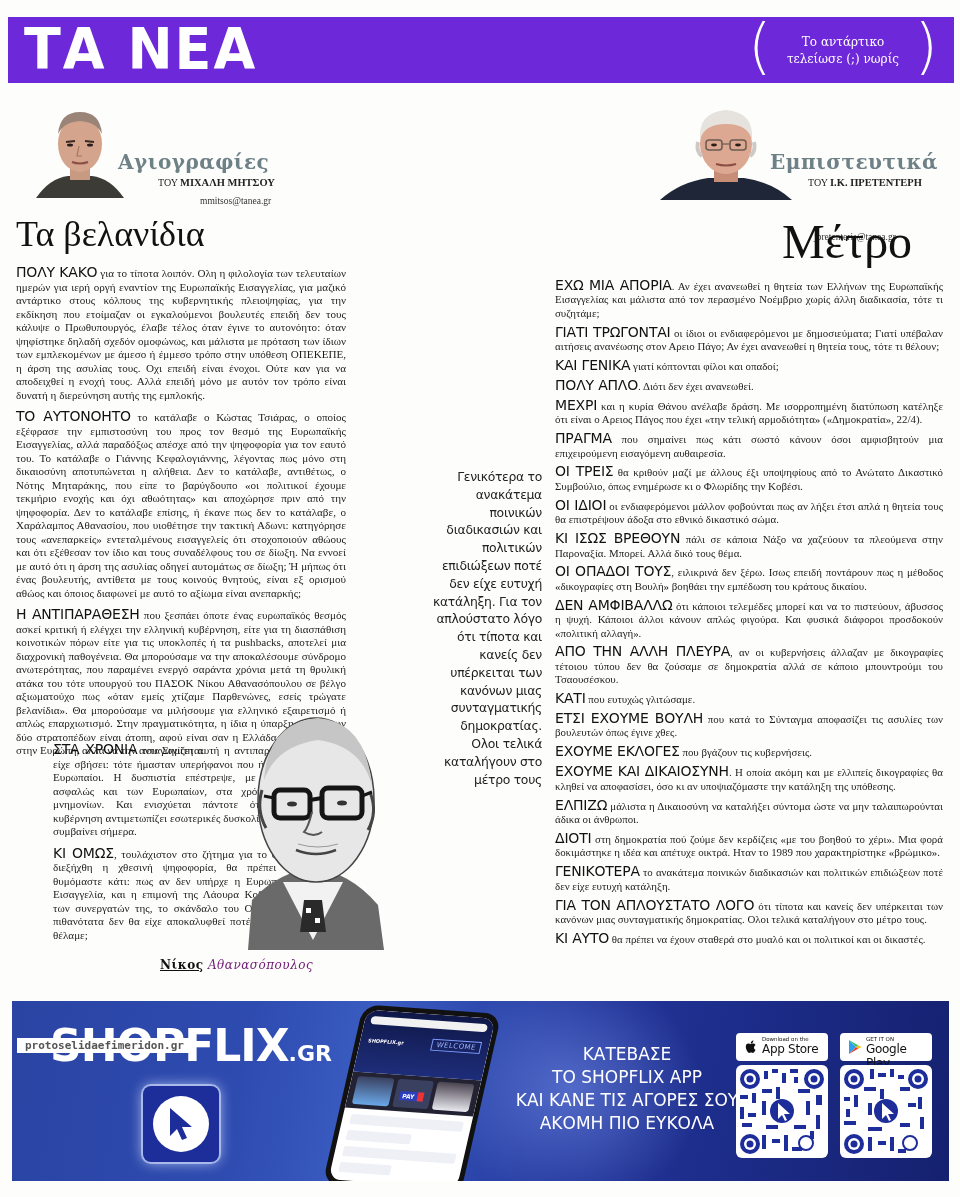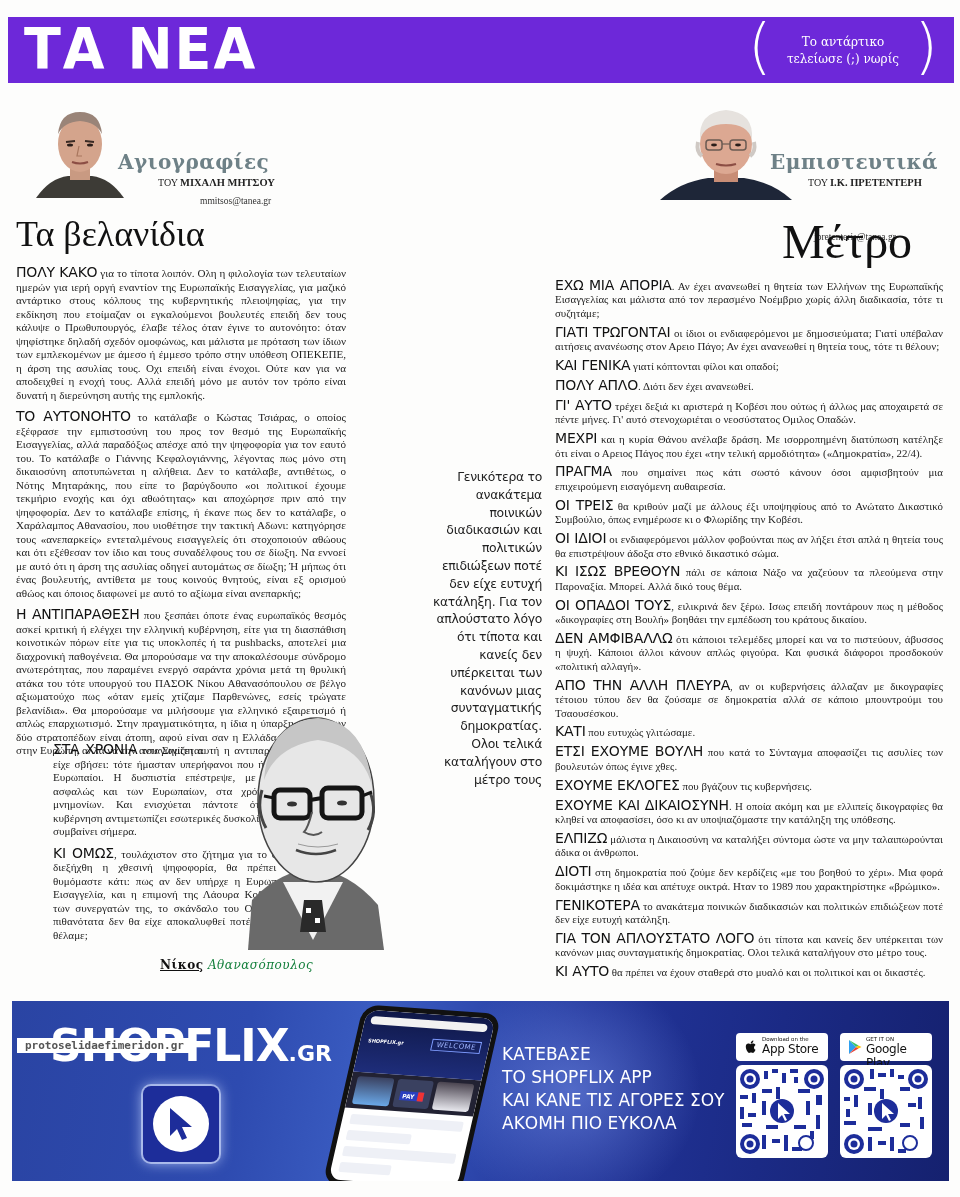--- a/index.html
+++ b/index.html
@@ -24,41 +24,41 @@
   .text-col { position: absolute; font-family: "Liberation Serif", serif; font-size: 11.1px; line-height: 13.5px; color: #1c1c1c; text-align: justify; }
   .text-col p { margin-bottom: 8px; }
   .lead { font-family: "DejaVu Sans", sans-serif; font-weight: normal; font-size: 14px; letter-spacing: -0.2px; color: #111; }
   .rcol p { margin-bottom: 5.5px; }
 
   .pull-quote { position: absolute; left: 432px; top: 468px; width: 110px; text-align: right; font-family: "DejaVu Sans", sans-serif; font-size: 12.4px; line-height: 17.8px; color: #222; letter-spacing: -0.3px; }
 
   .photo-old { position: absolute; left: 238px; top: 700px; width: 150px; height: 250px; }
   .caption { position: absolute; left: 160px; top: 958px; font-family: "DejaVu Serif", serif; font-size: 12px; letter-spacing: 0.5px; }
   .caption .first { font-weight: bold; color: #111; text-decoration: underline; }
-  .caption .last { color: #15803d; font-style: italic; margin-top: 22px; }
+  .caption .last { color: #701a75; font-style: italic; margin-top: 22px; }
 
   
   .ad { position: absolute; left: 12px; top: 1001px; width: 937px; height: 180px; background: linear-gradient(100deg, #2a44a3 0%, #2e4bb0 25%, #3a5cc1 38%, #22359a 60%, #1b2a85 80%, #15216f 100%); overflow: hidden; }
   .ad-glow { position: absolute; left: 420px; top: -40px; width: 280px; height: 260px; background: radial-gradient(ellipse at center, rgba(140,170,255,0.45), rgba(140,170,255,0) 65%); }
   .ad-logo { position: absolute; left: 38px; top: 20px; font-family: "DejaVu Sans", sans-serif; font-weight: bold; font-size: 44px; color: #fff; letter-spacing: -1px; line-height: 50px; }
   .ad-logo small { font-size: 22px; letter-spacing: 0; }
   .watermark { position: absolute; left: 5px; top: 37px; background: #fff; color: #555; font-family: "DejaVu Sans Mono", monospace; font-weight: bold; font-size: 11px; padding: 1px 8px; }
   .cursor-tile { position: absolute; left: 131px; top: 85px; width: 76px; height: 76px; background: #1d2d9a; border-radius: 8px; box-shadow: 0 0 14px rgba(200,215,255,0.9), 0 0 0 2px rgba(220,230,255,0.6); }
   .cursor-tile .circle { position: absolute; left: 10px; top: 10px; width: 56px; height: 56px; background: #fff; border-radius: 50%; }
   .phone { position: absolute; left: 330px; top: 8px; width: 140px; height: 180px; transform: skewX(-9deg) rotate(4deg); background: #111; border-radius: 16px; padding: 5px; }
   .phone-screen { width: 100%; height: 100%; background: #fff; border-radius: 12px; overflow: hidden; position: relative; }
   .phone-hero { height: 62px; background: linear-gradient(180deg, #0f1848, #1e2d7a); position: relative; }
   .phone-search { position: absolute; left: 6px; top: 6px; right: 6px; height: 8px; background: #f2f2f2; border-radius: 4px; }
   .phone-welcome { position: absolute; right: 8px; top: 24px; border: 1px solid #7f9cff; color: #9fb4ff; font-family: "DejaVu Sans", sans-serif; font-size: 7px; padding: 1px 4px; letter-spacing: 0.5px; }
   .phone-brand { position: absolute; left: 8px; top: 27px; color: #fff; font-family: "DejaVu Sans", sans-serif; font-size: 5px; font-weight: bold; }
   .phone-tiles { display: flex; gap: 4px; padding: 4px 6px; background: #223; }
   .phone-tile { flex: 1; height: 28px; border-radius: 3px; background: #3a4160; position: relative; }
   .phone-tile.pay::after { content: "PAY"; position: absolute; left: 5px; top: 12px; background: #2b3fbf; color: #fff; font-family: "DejaVu Sans", sans-serif; font-size: 6px; font-weight: bold; padding: 1px 3px; border-right: 6px solid #e33; }
   .phone-row { height: 10px; margin: 6px 8px; background: #eef0f6; border-radius: 2px; }
-  .ad-cta { position: absolute; left: 490px; top: 42px; width: 250px; text-align: left; font-family: "DejaVu Sans", sans-serif; font-size: 17px; line-height: 23px; color: #fff; font-weight: 500; }
+  .ad-cta { position: absolute; left: 490px; top: 42px; width: 250px; text-align: center; font-family: "DejaVu Sans", sans-serif; font-size: 17px; line-height: 23px; color: #fff; font-weight: 500; }
   .store-btn { position: absolute; top: 32px; width: 92px; height: 28px; background: #fff; border-radius: 4px; color: #111; font-family: "DejaVu Sans", sans-serif; }
   .store-btn .small { position: absolute; left: 26px; top: 3px; font-size: 5.5px; }
   .store-btn .big { position: absolute; left: 26px; top: 9px; font-size: 12px; letter-spacing: -0.3px; }
   .store-btn .ico { position: absolute; left: 7px; top: 6px; width: 16px; height: 16px; }
   .qr { position: absolute; top: 64px; width: 92px; height: 93px; background: #fff; border-radius: 6px; overflow: hidden; }
 </style>
 </head>
 <body>
 
 <div class="masthead">
@@ -153,21 +153,20 @@
   <b>Ι.Κ. ΠΡΕΤΕΝΤΕΡΗ</b>
 </div>
 <div class="email" style="left:814px; top:212px;margin-top:20px;">jpretenteris@tanea.gr</div>
 <div class="article-title" style="left:782px; top:214px; font-size:48px; line-height:56px;">Μέτρο</div>
 
 <div class="text-col rcol" style="left:555px; top:279px; width:388px; font-size:10.9px; line-height:13.4px;">
   <p><span class="lead">ΕΧΩ ΜΙΑ ΑΠΟΡΙΑ</span><span>. Αν έχει ανανεωθεί η θητεία των Ελλήνων της Ευρωπαϊκής Εισαγγελίας και μάλιστα από τον περασμένο Νοέμβριο χωρίς άλλη διαδικασία, τότε τι συζητάμε;</span></p>
   <p><span class="lead">ΓΙΑΤΙ ΤΡΩΓΟΝΤΑΙ</span><span> οι ίδιοι οι ενδιαφερόμενοι με δημοσιεύματα; Γιατί υπέβαλαν αιτήσεις ανανέωσης στον Αρειο Πάγο; Αν έχει ανανεωθεί η θητεία τους, τότε τι θέλουν;</span></p>
   <p><span class="lead">ΚΑΙ ΓΕΝΙΚΑ</span><span> γιατί κόπτονται φίλοι και οπαδοί;</span></p>
   <p><span class="lead">ΠΟΛΥ ΑΠΛΟ</span><span>. Διότι δεν έχει ανανεωθεί.</span></p>
-  <p><span class="lead">ΓΙ' ΑΥΤΟ</span><span> τρέχει δεξιά κι αριστερά η Κοβέσι που ούτως ή άλλως μας αποχαιρετά σε πέντε μήνες. Γι' αυτό στενοχωριέται ο νεοσύστατος Ομιλος Οπαδών.</span></p>
   <p><span class="lead">ΜΕΧΡΙ</span><span> και η κυρία Θάνου ανέλαβε δράση. Με ισορροπημένη διατύπωση κατέληξε ότι είναι ο Αρειος Πάγος που έχει «την τελική αρμοδιότητα» («Δημοκρατία», 22/4).</span></p>
   <p><span class="lead">ΠΡΑΓΜΑ</span><span> που σημαίνει πως κάτι σωστό κάνουν όσοι αμφισβητούν μια επιχειρούμενη εισαγόμενη αυθαιρεσία.</span></p>
   <p><span class="lead">ΟΙ ΤΡΕΙΣ</span><span> θα κριθούν μαζί με άλλους έξι υποψηφίους από το Ανώτατο Δικαστικό Συμβούλιο, όπως ενημέρωσε κι ο Φλωρίδης την Κοβέσι.</span></p>
   <p><span class="lead">ΟΙ ΙΔΙΟΙ</span><span> οι ενδιαφερόμενοι μάλλον φοβούνται πως αν λήξει έτσι απλά η θητεία τους θα επιστρέψουν άδοξα στο εθνικό δικαστικό σώμα.</span></p>
   <p><span class="lead">ΚΙ ΙΣΩΣ ΒΡΕΘΟΥΝ</span><span> πάλι σε κάποια Νάξο να χαζεύουν τα πλεούμενα στην Παροναξία. Μπορεί. Αλλά δικό τους θέμα.</span></p>
   <p><span class="lead">ΟΙ ΟΠΑΔΟΙ ΤΟΥΣ</span><span>, ειλικρινά δεν ξέρω. Ισως επειδή ποντάρουν πως η μέθοδος «δικογραφίες στη Βουλή» βοηθάει την εμπέδωση του κράτους δικαίου.</span></p>
   <p><span class="lead">ΔΕΝ ΑΜΦΙΒΑΛΛΩ</span><span> ότι κάποιοι τελεμέδες μπορεί και να το πιστεύουν, άβυσσος η ψυχή. Κάποιοι άλλοι κάνουν απλώς φιγούρα. Και φυσικά διάφοροι προσδοκούν «πολιτική αλλαγή».</span></p>
   <p><span class="lead">ΑΠΟ ΤΗΝ ΑΛΛΗ ΠΛΕΥΡΑ</span><span>, αν οι κυβερνήσεις άλλαζαν με δικογραφίες τέτοιου τύπου δεν θα ζούσαμε σε δημοκρατία αλλά σε κάποιο μπουντρούμι του Τσαουσέσκου.</span></p>
   <p><span class="lead">ΚΑΤΙ</span><span> που ευτυχώς γλιτώσαμε.</span></p>
   <p><span class="lead">ΕΤΣΙ ΕΧΟΥΜΕ ΒΟΥΛΗ</span><span> που κατά το Σύνταγμα αποφασίζει τις ασυλίες των βουλευτών όπως έγινε χθες.</span></p>

